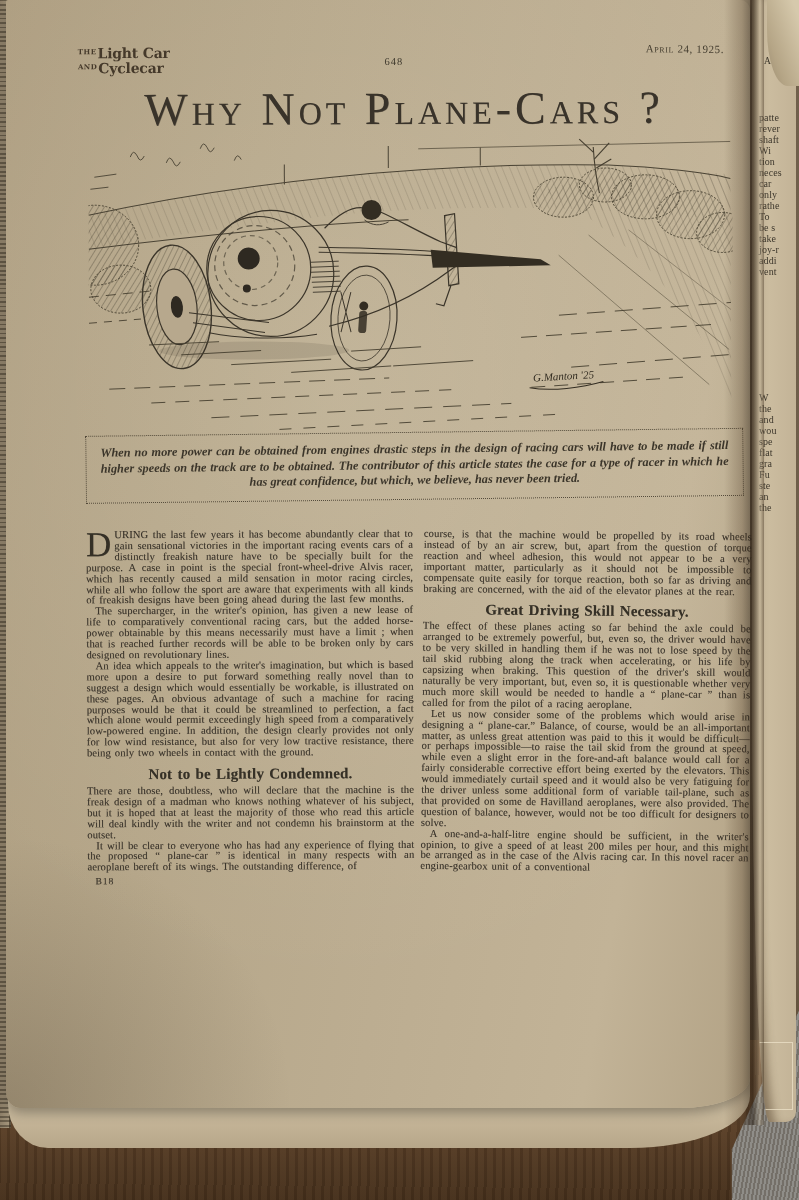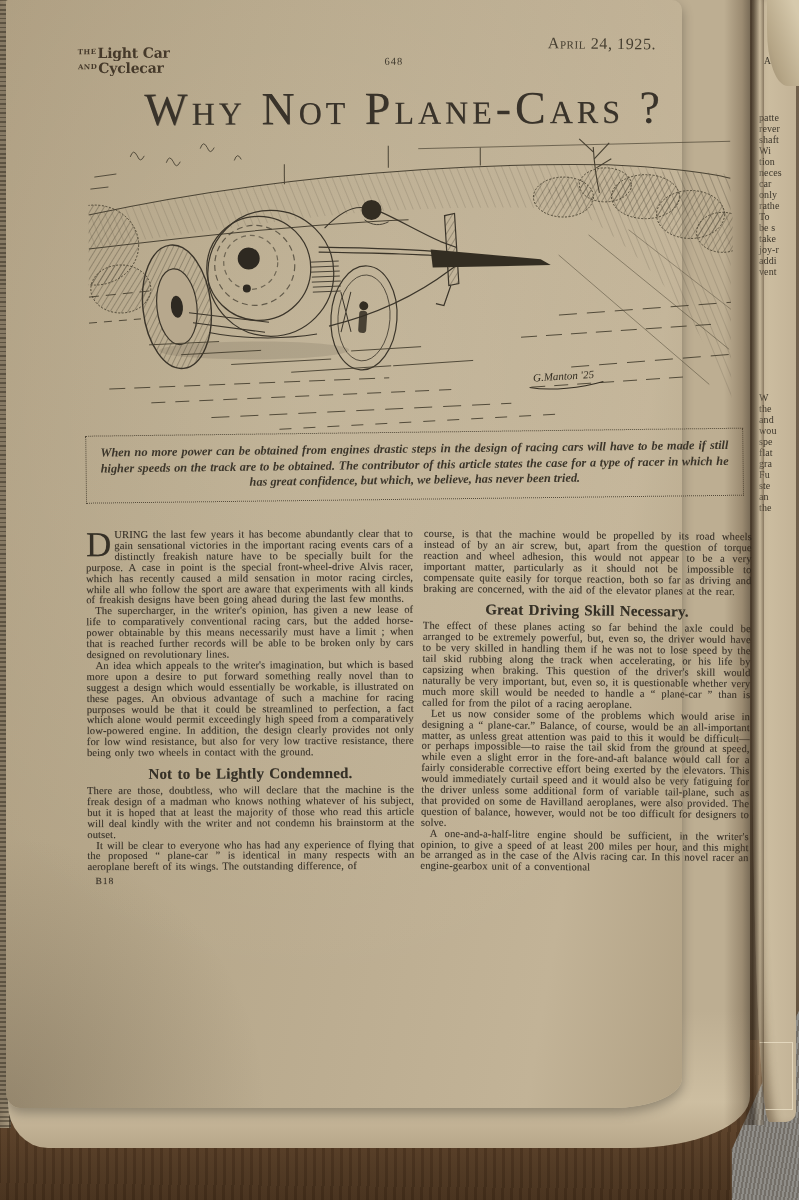--- a/index.html
+++ b/index.html
@@ -23,38 +23,38 @@
       repeating-linear-gradient(180deg,rgba(45,38,26,0.45) 0 1.5px,rgba(0,0,0,0) 1.5px 4.5px),
       linear-gradient(90deg,#8d7f68,#a4957b);
     border-right:2px solid rgba(52,42,28,0.55);}
 
   
   .under-page{position:absolute;left:8px;top:0;width:742px;height:1148px;
     background:linear-gradient(180deg,#bdae92 88%,#cdbea1 96%,#b7a78a 100%);
     border-radius:0 0 120px 40px / 0 0 52px 44px;}
 
   
-  .page{position:absolute;left:6px;top:0;width:676px;height:1108px;
+  .page{position:absolute;left:6px;top:0;width:744px;height:1108px;
     background:
       radial-gradient(120% 90% at 45% 35%,rgba(255,250,232,0.14),rgba(0,0,0,0) 60%),
       radial-gradient(55% 35% at 0% 100%,rgba(70,58,42,0.28),rgba(0,0,0,0) 70%),
       linear-gradient(100deg,#ae9e81 0%,#b5a689 30%,#bcad91 58%,#c2b397 82%,#b2a285 100%);
     border-radius:2px 10px 70px 14px / 2px 10px 30px 16px;
     box-shadow:0 5px 12px rgba(0,0,0,0.30);}
   .page-inner{position:absolute;inset:0;transform:rotate(-0.25deg);color:#3a342a;}
 
   
   .masthead{position:absolute;left:74px;top:44px;line-height:13px;
     font-family:"DejaVu Serif",serif;font-weight:bold;color:#45392a;letter-spacing:-0.2px;}
   .mh-small{font-size:7px;letter-spacing:0.5px;vertical-align:4px;margin-right:1px;}
   .mh-big{font-size:14px;}
   .mh-line2{}
   .page-number{position:absolute;left:80px;top:56px;width:620px;text-align:center;
     font-size:10.5px;letter-spacing:1px;color:#403a2e;}
-  .issue-date{position:absolute;right:24px;top:36px;font-size:16px;
+  .issue-date{position:absolute;right:24px;top:44px;font-size:11px;
     font-variant:small-caps;letter-spacing:0.6px;color:#453e30;transform:rotate(0.8deg);}
 
   
   .article-title{position:absolute;left:70px;top:82px;width:660px;text-align:center;
     font-variant:small-caps;font-size:46px;font-weight:400;letter-spacing:4px;
     color:#39332a;text-shadow:0.3px 0.3px 0.4px rgba(57,51,42,0.45);}
 
   
   .illus{position:absolute;left:84px;top:136px;width:644px;height:300px;}
 

